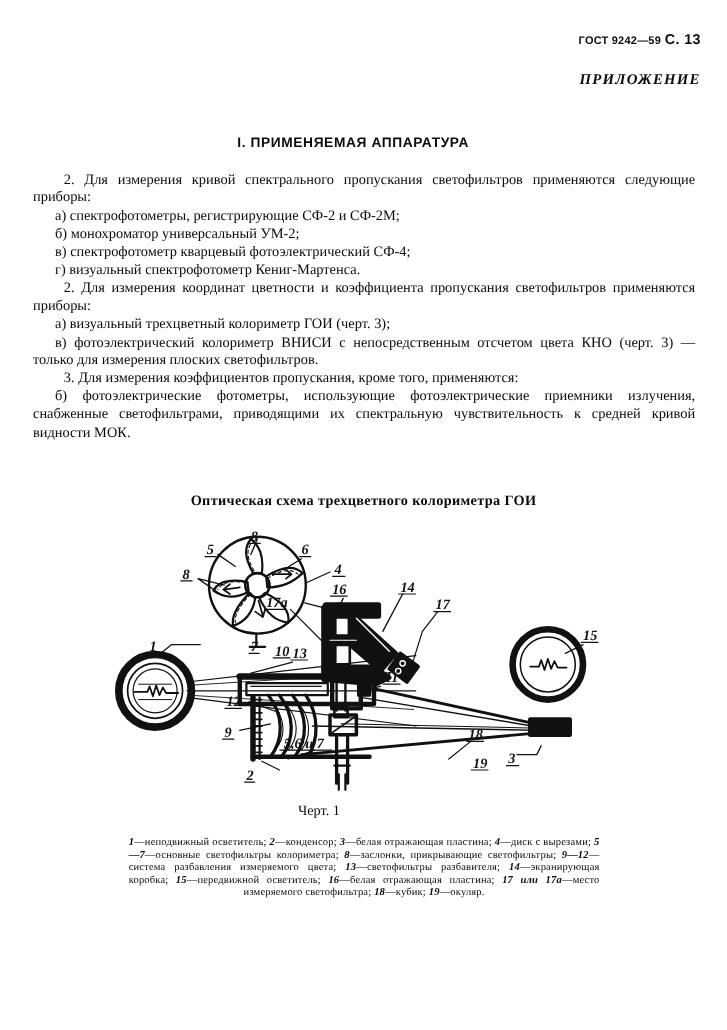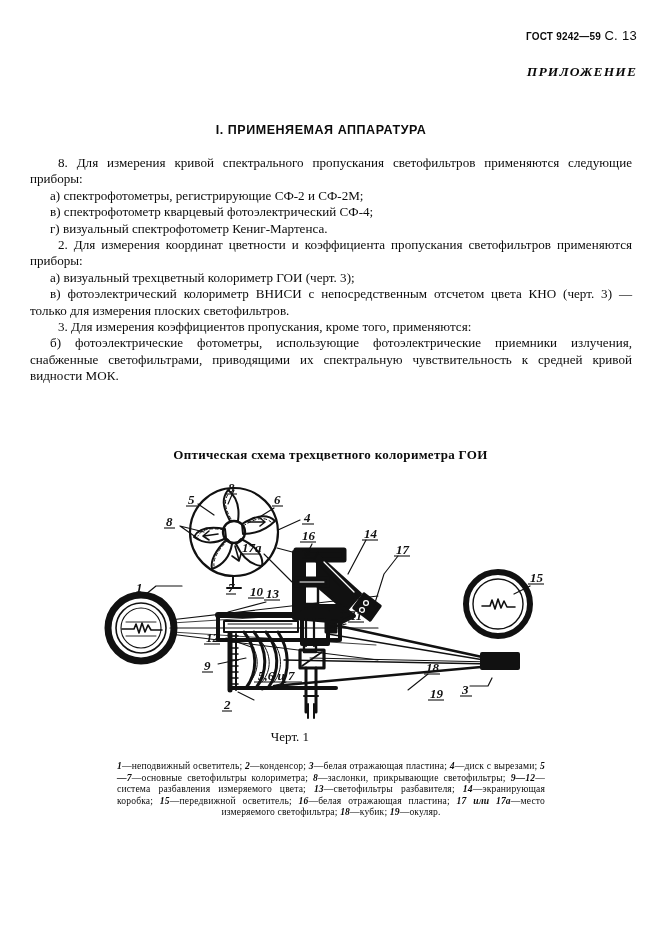--- a/index.html
+++ b/index.html
@@ -28,20 +28,21 @@
   .running-head .gost {
     font-family: "Liberation Sans", "DejaVu Sans", sans-serif;
     font-weight: bold;
     font-size: 10px;
     letter-spacing: .2px;
   }
   .running-head .page {
     font-family: "Liberation Sans", "DejaVu Sans", sans-serif;
     font-size: 13px;
     letter-spacing: .3px;
+    font-weight: bold;
   }
 
   .appendix-word {
     position: absolute;
     top: 64px;
     right: 24px;
     font-style: italic;
     font-weight: bold;
     font-size: 13.5px;
     letter-spacing: 1.1px;
@@ -133,22 +134,23 @@
 <div class="running-head">
   <span class="gost">ГОСТ 9242—59</span>
   <span class="page">С. 13</span>
 </div>
 
 <div class="appendix-word">ПРИЛОЖЕНИЕ</div>
 
 <div class="section-heading">I. ПРИМЕНЯЕМАЯ АППАРАТУРА</div>
 
 <div class="body-block">
-  <p class="p indent">8. Для измерения кривой спектрального пропускания  светофильтров применяются следующие приборы:</p>
+  <p class="p indent">2. Для измерения кривой спектрального пропускания  светофильтров применяются следующие приборы:</p>
   <p class="p sub">а) спектрофотометры, регистрирующие СФ-2 и СФ-2М;</p>
+  <p class="p sub">б) монохроматор универсальный УМ-2;</p>
   <p class="p sub">в) спектрофотометр кварцевый фотоэлектрический СФ-4;</p>
   <p class="p sub">г) визуальный спектрофотометр Кениг-Мартенса.</p>
   <p class="p indent">2. Для измерения координат цветности и коэффициента пропускания светофильтров применяются приборы:</p>
   <p class="p sub">а) визуальный трехцветный колориметр ГОИ (черт. 3);</p>
   <p class="p sub">в) фотоэлектрический  колориметр ВНИСИ с непосредственным  отсчетом цвета КНО (черт. 3) — только для измерения плоских светофильтров.</p>
   <p class="p indent">3. Для измерения коэффициентов  пропускания,  кроме того, применяются:</p>
   <p class="p sub">б) фотоэлектрические фотометры, использующие фотоэлектрические приемники излучения, снабженные светофильтрами,  приводящими их  спектральную чувствительность к средней кривой видности МОК.</p>
 </div>
 
 <div class="figure-title">Оптическая схема трехцветного колориметра ГОИ</div>

